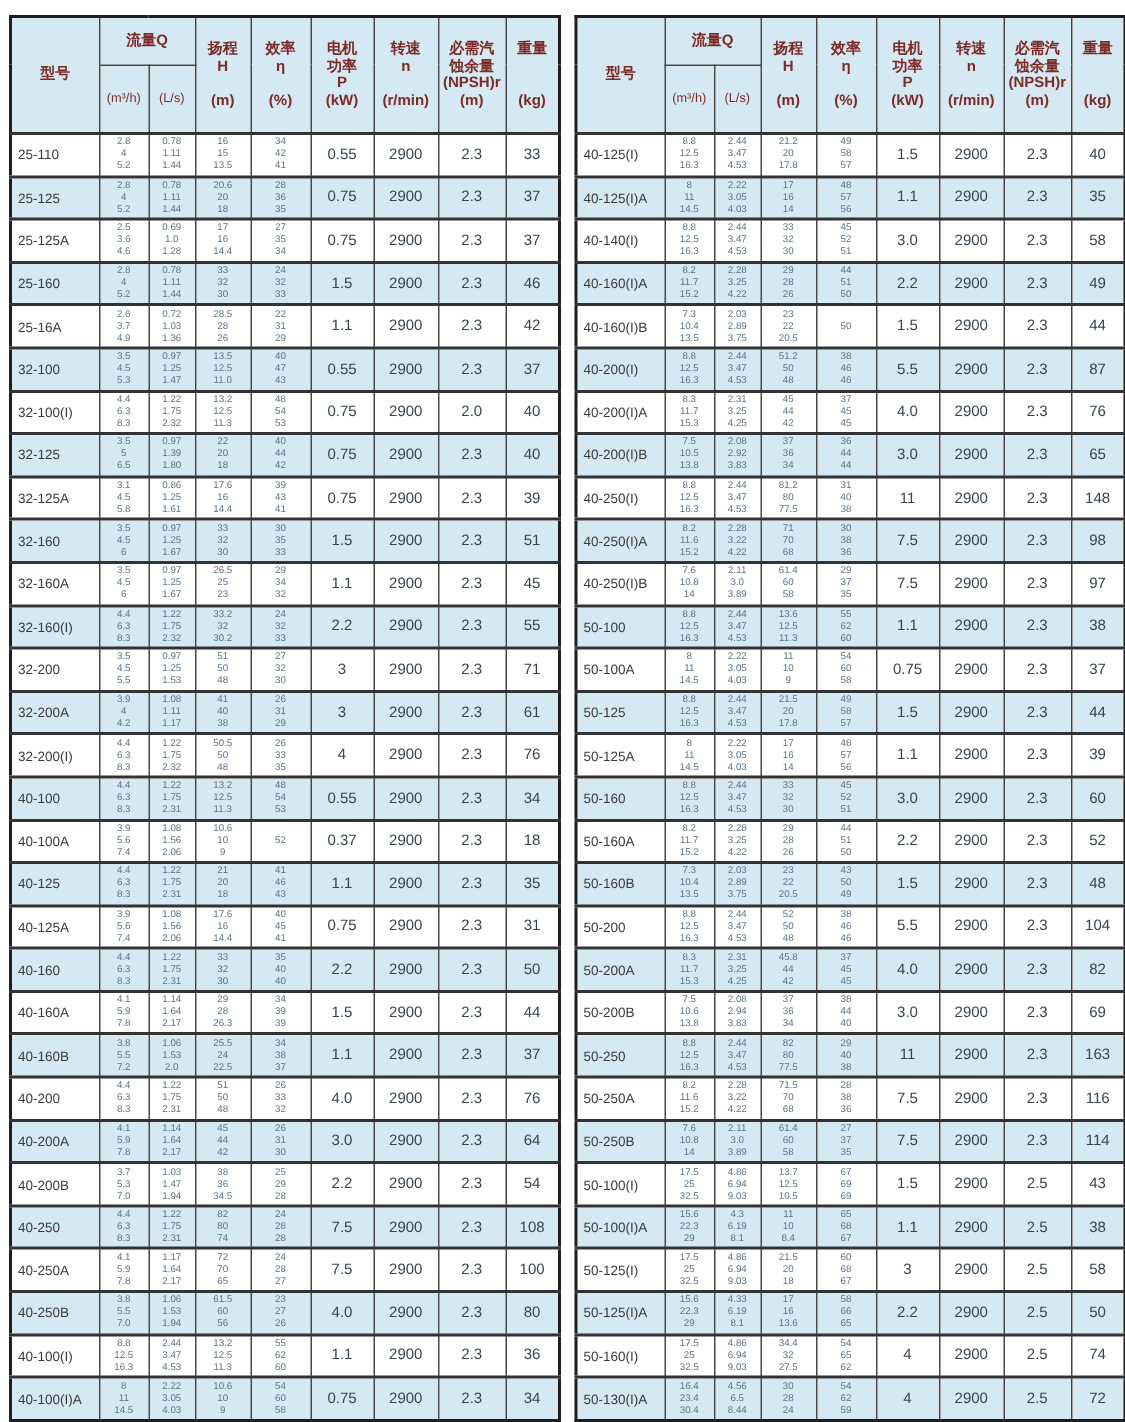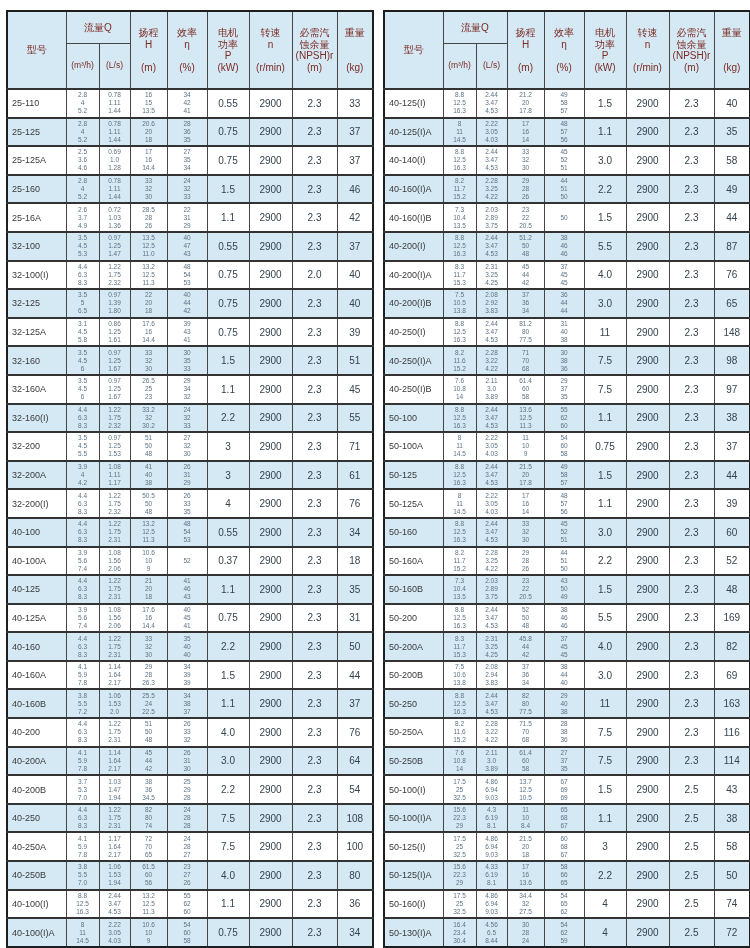--- a/index.html
+++ b/index.html
@@ -8,21 +8,21 @@
   .page{display:flex;gap:9px;padding:10px 2px 0 6px;box-sizing:border-box;}
   table.pump-table{border-collapse:collapse;table-layout:fixed;width:366px;
        border:2px solid #1e1e1e;background:#ffffff;}
   th,td{border-left:1px solid #464646;border-right:1px solid #464646;
        padding:0;margin:0;overflow:hidden;}
   thead tr.h1 th{border-bottom:1px solid #464646;}
   thead{border-bottom:2px solid #2a2a2a;}
   tbody tr{border-top:2px solid #333333;height:28.6px;}
   thead tr.h1{height:32px;}
   thead tr.h2{height:46px;}
-  th{font-weight:normal;color:#7c2a22;font-size:10px;line-height:11.5px;
+  th{font-weight:bold;color:#7c2a22;font-size:10px;line-height:11.5px;
      text-align:center;vertical-align:middle;white-space:pre-line;}
   th.sub{font-size:8.5px;font-weight:normal;}
   tbody tr:nth-child(even){background:#d5e9f5;}
   thead{background:#d5e9f5;}
   td.model{font-size:9px;color:#3a3a3a;text-align:left;padding-left:4px;
      letter-spacing:0px;vertical-align:middle;}
   td.stack{font-size:6.5px;line-height:8px;color:#5b7385;text-align:center;
      vertical-align:middle;white-space:pre-line;}
   td.single{font-size:10px;color:#35444e;text-align:center;vertical-align:middle;}
 </style>
@@ -1046,21 +1046,21 @@
 4.53</td>
           <td class="stack">52
 50
 48</td>
           <td class="stack">38
 46
 46</td>
           <td class="single">5.5</td>
           <td class="single">2900</td>
           <td class="single">2.3</td>
-          <td class="single">169</td>
+          <td class="single">104</td>
         </tr>
         <tr>
           <td class="model">50-200A</td>
           <td class="stack">8.3
 11.7
 15.3</td>
           <td class="stack">2.31
 3.25
 4.25</td>
           <td class="stack">45.8

